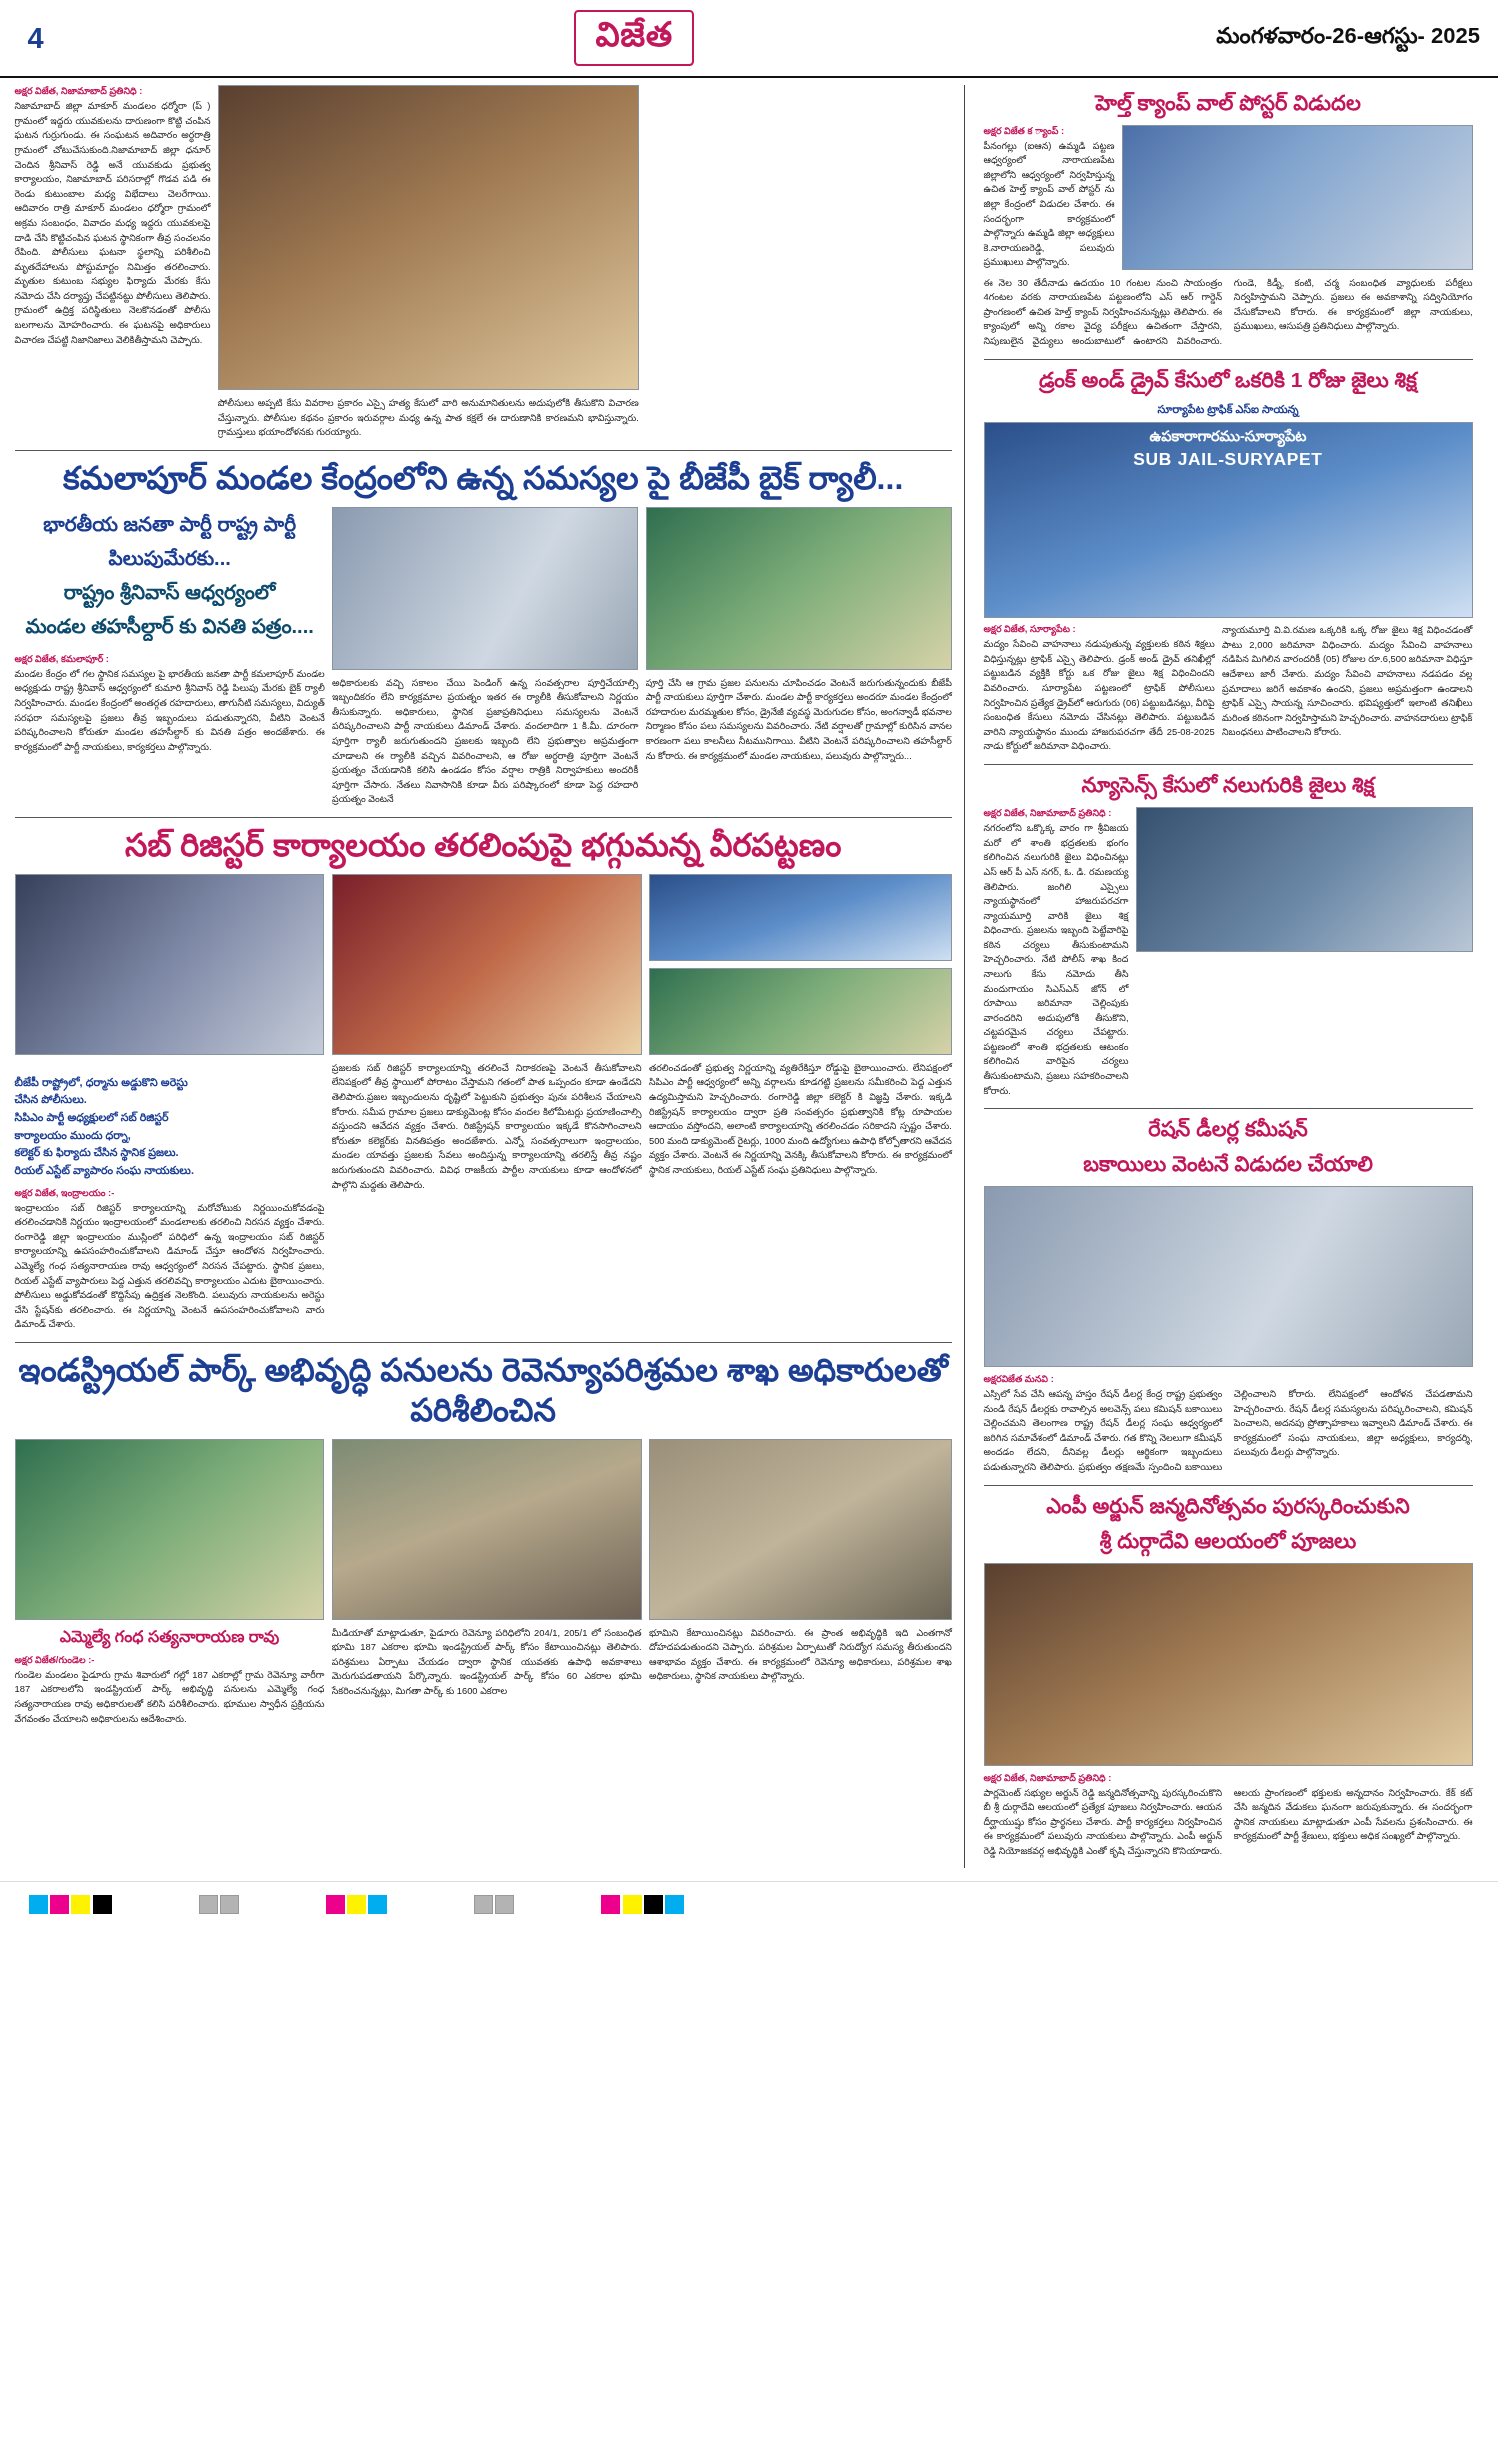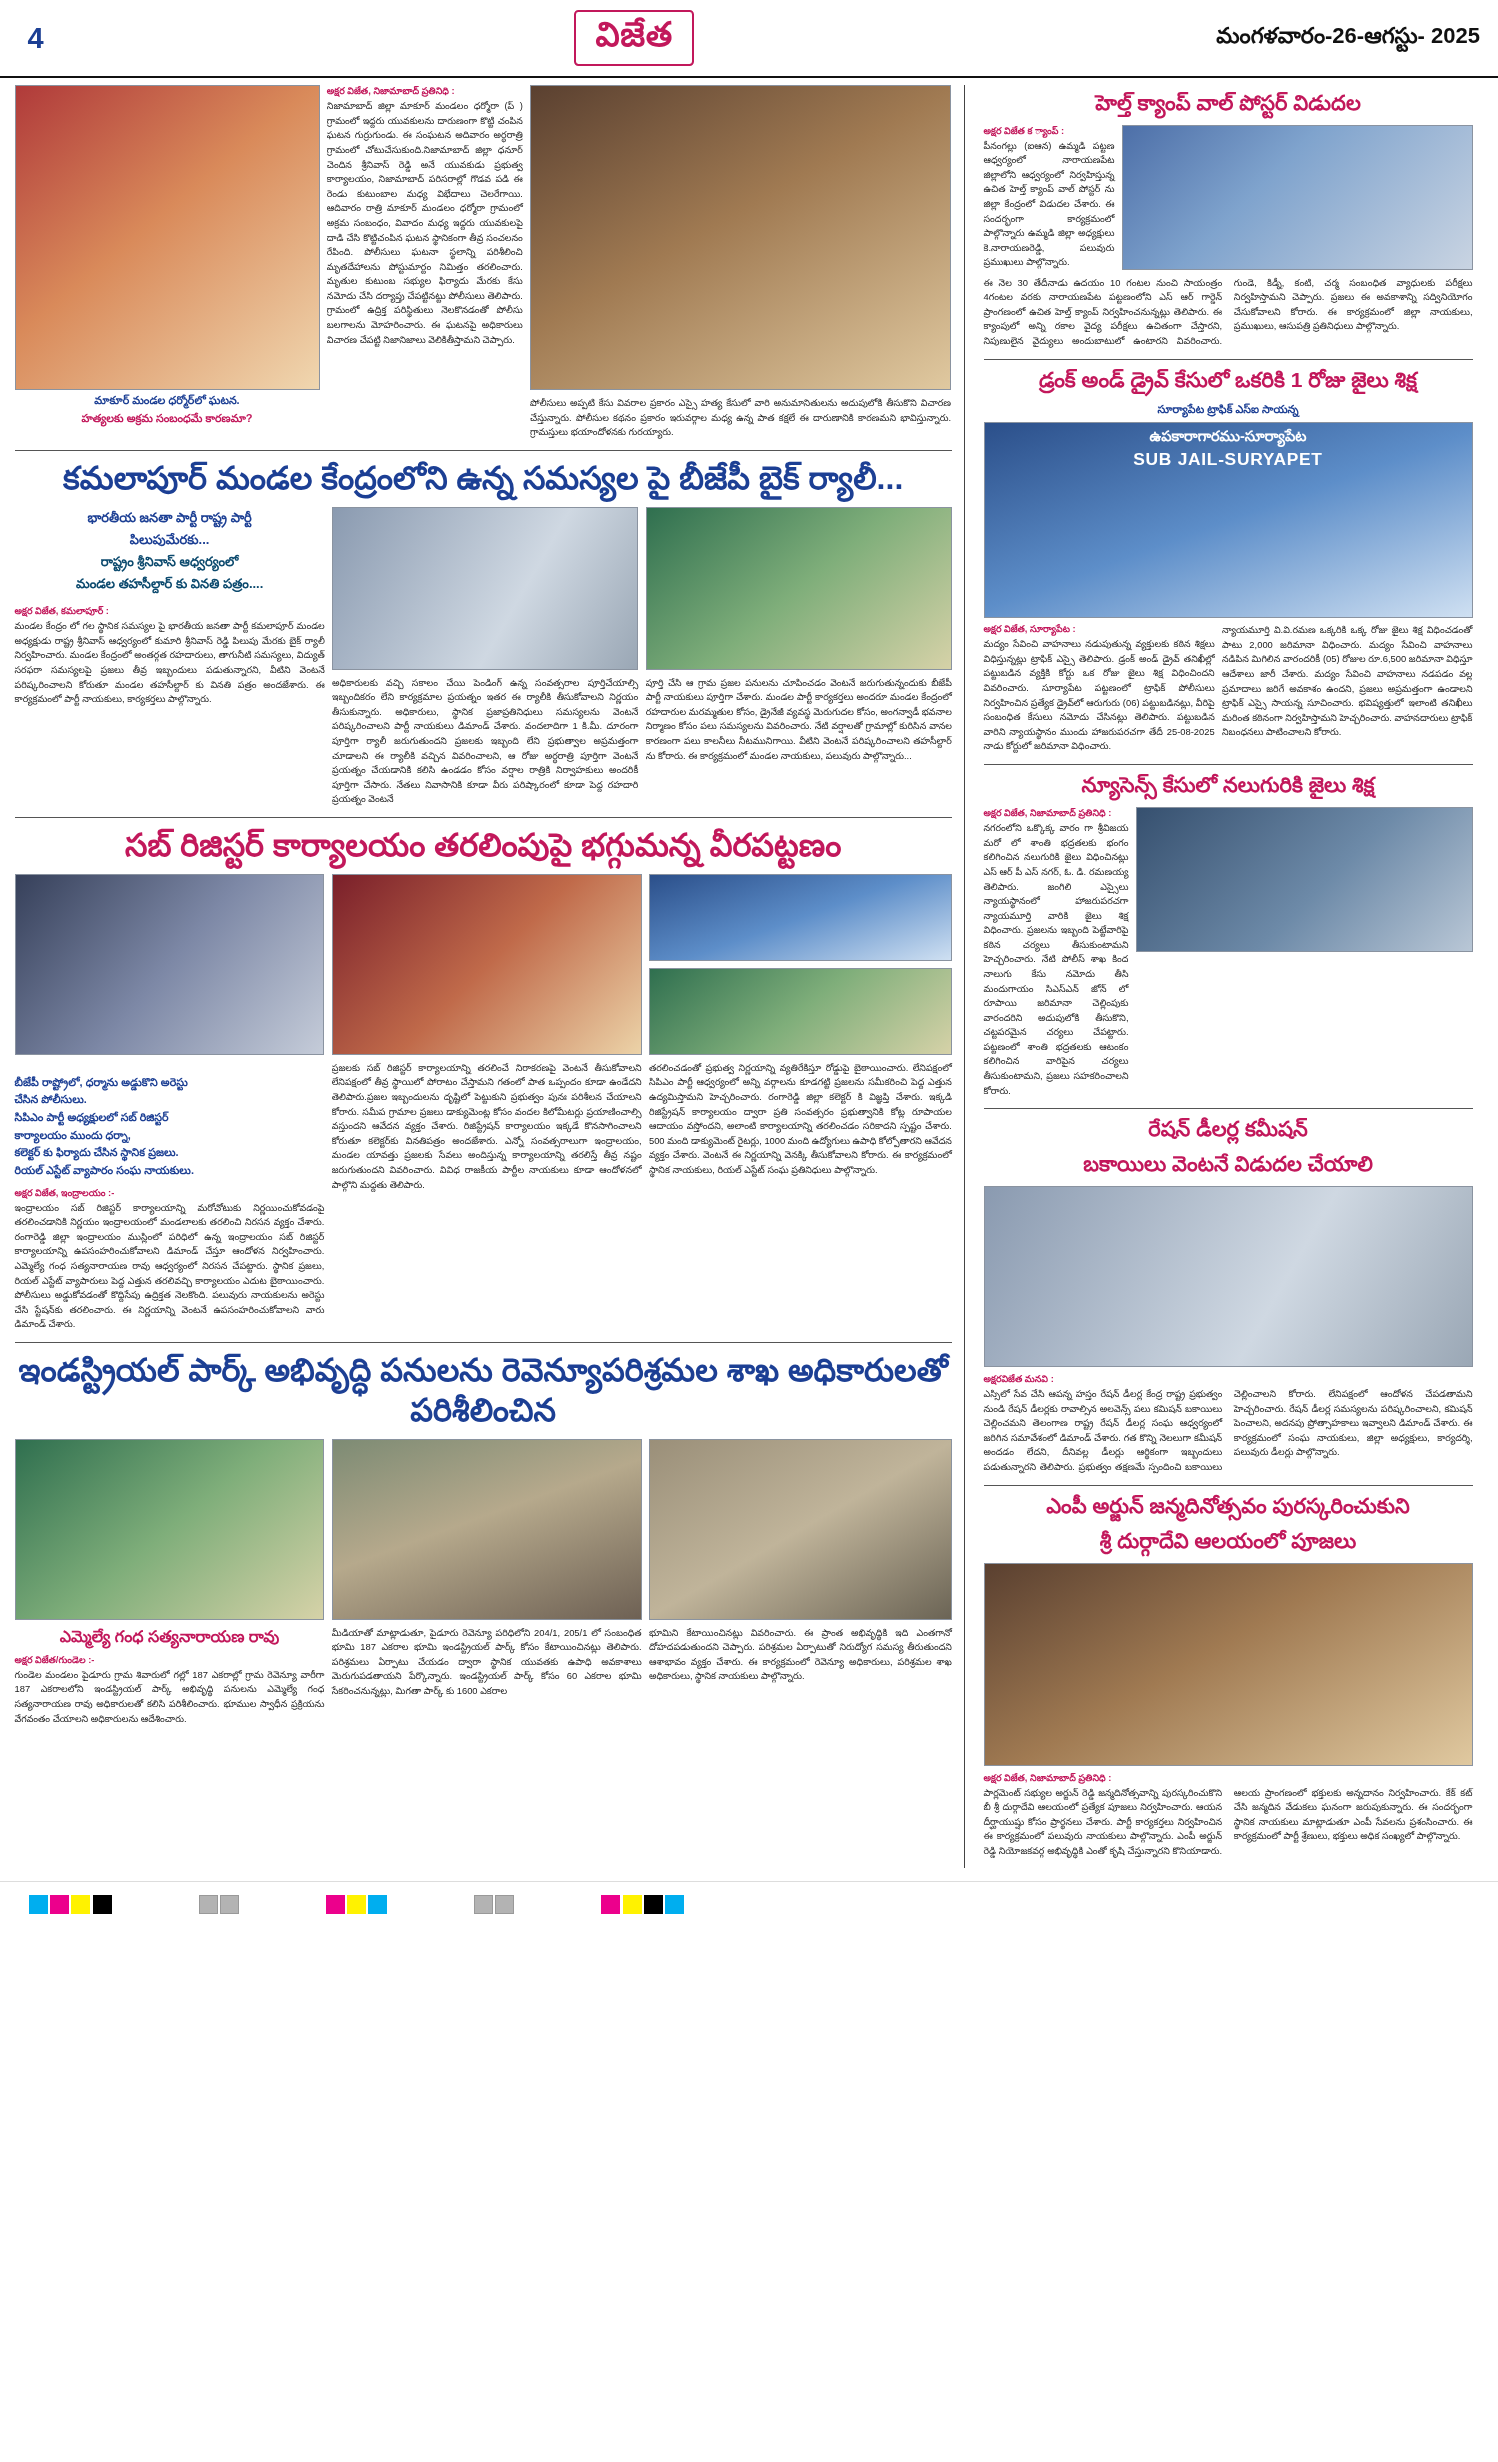--- a/index.html
+++ b/index.html
@@ -112,21 +112,21 @@
   .ph-g { background: linear-gradient(140deg,#b03a3a,#d98a5a 45%,#f0d7b0); }
   .ph-h { background: linear-gradient(160deg,#2b4f8a,#5d8ec9 50%,#cfe0f2); }
   .ph-i { background: linear-gradient(150deg,#5a4030,#a07a52 45%,#e0c9a0); }
   .ph-j { background: linear-gradient(130deg,#36405a,#7d88a6 50%,#c5ccd9); }
   .ph-k { background: linear-gradient(135deg,#7a1f2a,#c06a4a 50%,#ecd3a8); }
 
   .row { display:flex; gap:7.3px; }
   .sec { margin-bottom: 10px; }
 
   .intro-lines {
-    font-size: 13px;
+    font-size: 20px;
     color: #1c3f94;
     font-weight: bold;
     line-height: 1.7;
     text-align: center;
   }
   .intro-lines .pink { color:#0c4a6e; }
 
   
   .footer-bars {
     position: relative;
@@ -154,25 +154,20 @@
     </div>
     <div class="mast-date">మంగళవారం-26-ఆగస్టు- 2025</div>
   </div>
 
   <div class="body-wrap">
 
     <div class="col-left">
 
       <div class="sec">
         <div class="row">
-          <div style="width:305px;">
-            <div class="photo ph-g" style="height:305px;"></div>
-            <div class="photo-label">మాకూర్ మండల ధర్మోర్‌లో ఘటన.</div>
-            <div class="photo-label pink">హత్యలకు అక్రమ సంబంధమే కారణమా?</div>
-          </div>
           <div style="width:196px;">
             <div class="byline">అక్షర విజేత, నిజామాబాద్ ప్రతినిధి :</div>
             <div class="body-text">నిజామాబాద్ జిల్లా మాకూర్ మండలం ధర్మోరా (ప్ ) గ్రామంలో ఇద్దరు యువకులను దారుణంగా కొట్టి చంపిన ఘటన గుర్రుగుండు. ఈ సంఘటన అదివారం అర్ధరాత్రి గ్రామంలో చోటుచేసుకుంది.నిజామాబాద్ జిల్లా ధనూర్ చెందిన శ్రీనివాస్ రెడ్డి అనే యువకుడు ప్రభుత్వ కార్యాలయం, నిజామాబాద్ పరిసరాల్లో గొడవ పడి ఈ రెండు కుటుంబాల మధ్య విభేదాలు చెలరేగాయి. ఆదివారం రాత్రి మాకూర్ మండలం ధర్మోరా గ్రామంలో అక్రమ సంబంధం, వివాదం మధ్య ఇద్దరు యువకులపై దాడి చేసి కొట్టిచంపిన ఘటన స్థానికంగా తీవ్ర సంచలనం రేపింది. పోలీసులు ఘటనా స్థలాన్ని పరిశీలించి మృతదేహాలను పోస్టుమార్టం నిమిత్తం తరలించారు. మృతుల కుటుంబ సభ్యుల ఫిర్యాదు మేరకు కేసు నమోదు చేసి దర్యాప్తు చేపట్టినట్టు పోలీసులు తెలిపారు. గ్రామంలో ఉద్రిక్త పరిస్థితులు నెలకొనడంతో పోలీసు బలగాలను మోహరించారు. ఈ ఘటనపై అధికారులు విచారణ చేపట్టి నిజానిజాలు వెలికితీస్తామని చెప్పారు.</div>
           </div>
           <div style="width:421px;">
             <div class="photo ph-i" style="height:305px;"></div>
             <div class="body-text" style="margin-top:5.8px;">పోలీసులు అప్పటి కేసు వివరాల ప్రకారం ఎస్సై హత్య కేసులో వారి అనుమానితులను అదుపులోకి తీసుకొని విచారణ చేస్తున్నారు. పోలీసుల కథనం ప్రకారం ఇరువర్గాల మధ్య ఉన్న పాత కక్షలే ఈ దారుణానికి కారణమని భావిస్తున్నారు. గ్రామస్తులు భయాందోళనకు గురయ్యారు.</div>
           </div>
         </div>
       </div>

